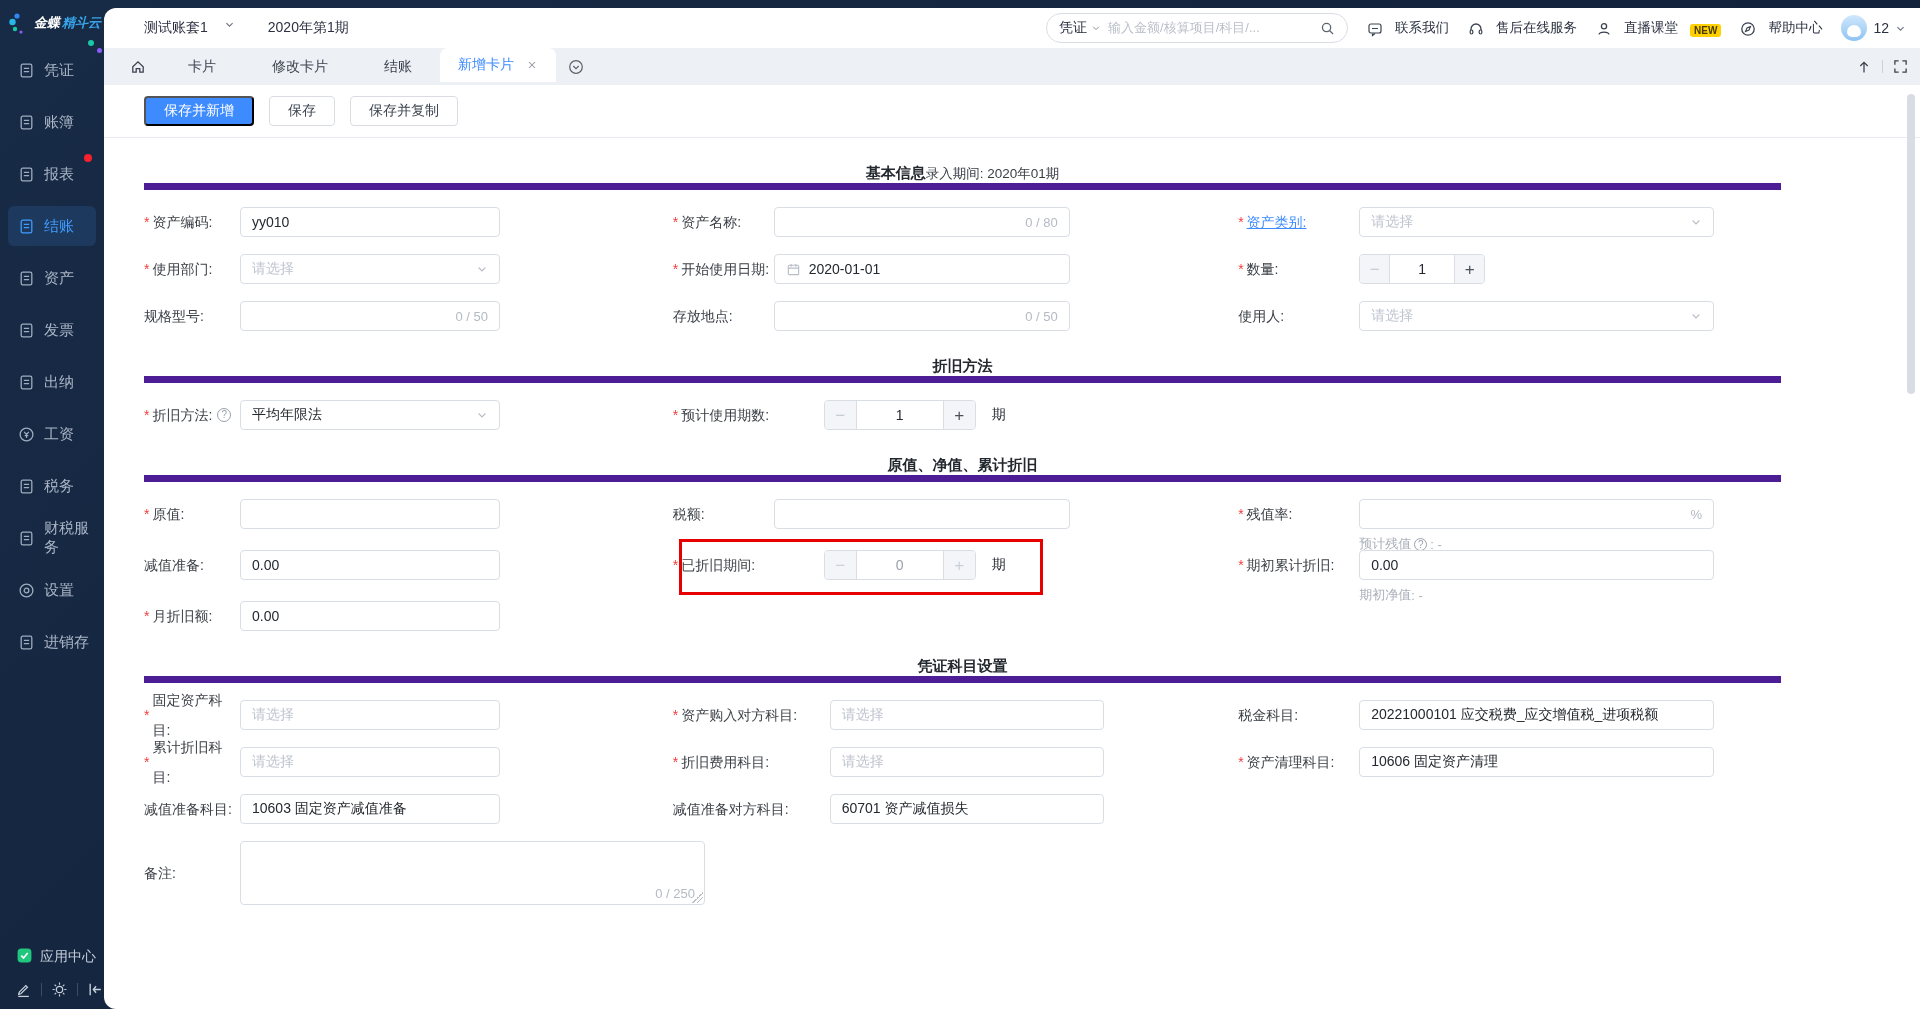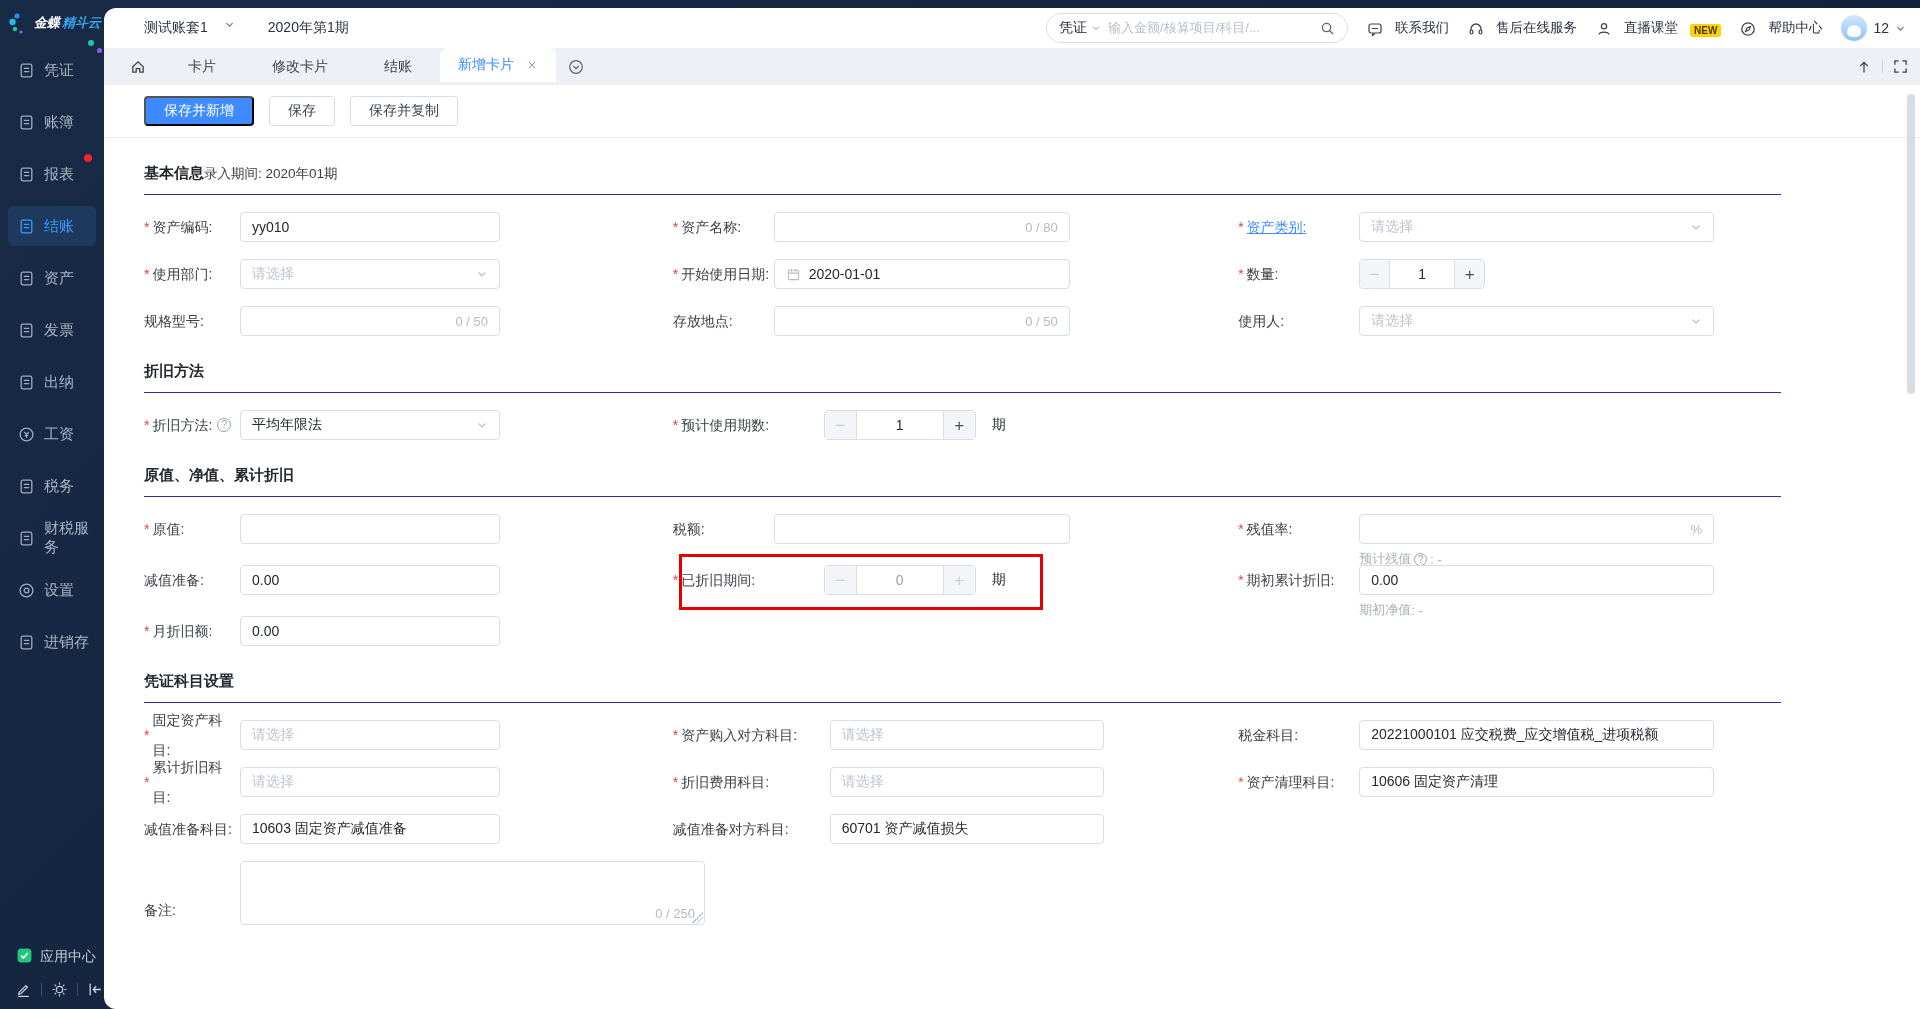--- a/index.html
+++ b/index.html
@@ -57,21 +57,21 @@
 
   
   .toolbar{height:53px;background:#fff;border-bottom:1px solid #e8ecf1;display:flex;align-items:center;gap:15px;padding-left:40px}
   .btn{height:30px;padding:0 18px;border-radius:4px;font-size:14px;display:flex;align-items:center;cursor:pointer;white-space:nowrap}
   .btn.primary{background:#3e8bff;color:#fff}
   .btn.sec{background:#fff;border:1px solid #d9dde3;color:#3c4350}
 
   
   .formwrap{position:absolute;top:130px;bottom:0;left:0;right:0;padding-left:40px;overflow:hidden}
   .form{width:1637px}
-  .sec-title{display:flex;align-items:baseline;justify-content:flex-start;border-bottom:1px solid #4c1d95;padding-bottom:11px;margin-top:26px;font-size:15px;font-weight:bold;color:#23272e}
+  .sec-title{display:flex;align-items:baseline;justify-content:center;border-bottom:7px solid #4c1d95;margin-top:26px;font-size:15px;font-weight:bold;color:#23272e}
   .period-note{font-weight:normal;font-size:13.5px;color:#3a3f46}
   .f-row{display:flex;margin-top:17px;position:relative}
   .f-row.has-helper{margin-bottom:21px}
   .cell{display:flex;align-items:center;position:relative;height:30px}
   .cell.c1{width:561px}.cell.c2{width:600px}.cell.c3{width:576px}
   .flabel{font-size:14px;color:#3a3f46;flex:none;display:flex;align-items:center;line-height:30px}
   .c1 .flabel{width:96px}.c2 .flabel{width:101px}.c3 .flabel{width:121px}
   .sec-wide .c2 .flabel{width:157px}
   .star{color:#f23d3d;margin-right:3px}
   .flabel .lbl.link{color:#3d8bff;text-decoration:underline;cursor:pointer}
@@ -90,21 +90,21 @@
   .sbtn.minus::after{content:"−"}.sbtn.plus::after{content:"+"}
   .sbtn.dim{color:#c6ccd5}
   .sval{width:86px;display:flex;align-items:center;justify-content:center;font-size:14px;color:#24292f;background:#fff}
   .c3 .sbtn{width:30px}.c3 .sval{width:64px}
   .stepper.disabled .sbtn{color:#cad0d8;cursor:default}
   .stepper.disabled .sval{color:#9aa1ac}
   .unit{margin-left:16px;font-size:14px;color:#24292f}
   .helper{position:absolute;left:121px;top:36px;font-size:13px;color:#aab0ba;display:flex;align-items:center;white-space:nowrap}
   .helper .q{margin:0 3px;width:13px;height:13px}
   .red-box{position:absolute;left:6px;top:-11px;width:364px;height:56px;border:3px solid #e60000;pointer-events:none;z-index:4}
-  .ta-cell{align-items:flex-end;height:auto}
+  .ta-cell{align-items:center;height:auto}
   .ta{width:757px;height:64px;border:1px solid #d9dde4;border-radius:4px;position:relative;background:#fff;cursor:text}
   .ta .counter{position:absolute;right:9px;bottom:3px;color:#b4bac4;font-size:13px}
   .ta .grip{position:absolute;right:1px;bottom:1px;width:11px;height:11px;background:
     linear-gradient(135deg,transparent 50%,#b9bfc9 50%,#b9bfc9 56%,transparent 56%,transparent 70%,#b9bfc9 70%,#b9bfc9 76%,transparent 76%);cursor:nwse-resize}
   .vscroll{position:absolute;right:5px;top:86px;width:8px;height:300px;background:#d9dde3;border-radius:4px;cursor:grab}
 </style>
 </head>
 <body>
 
 <div class="page">

